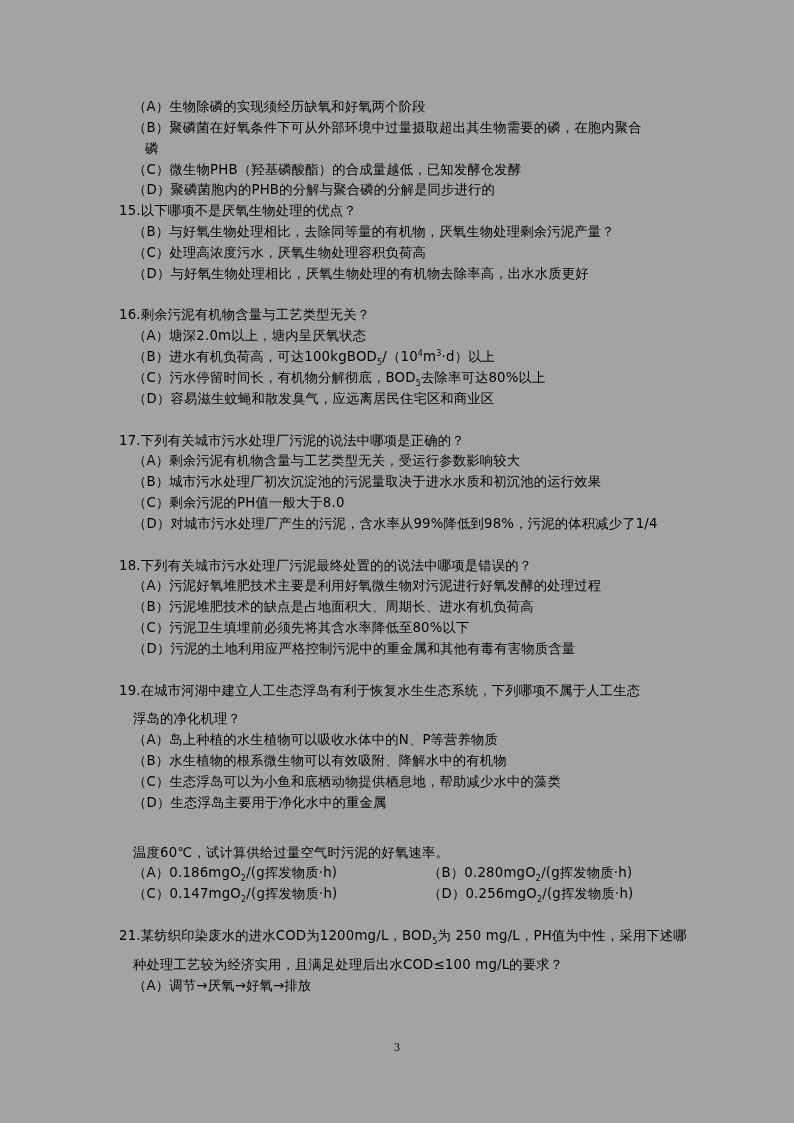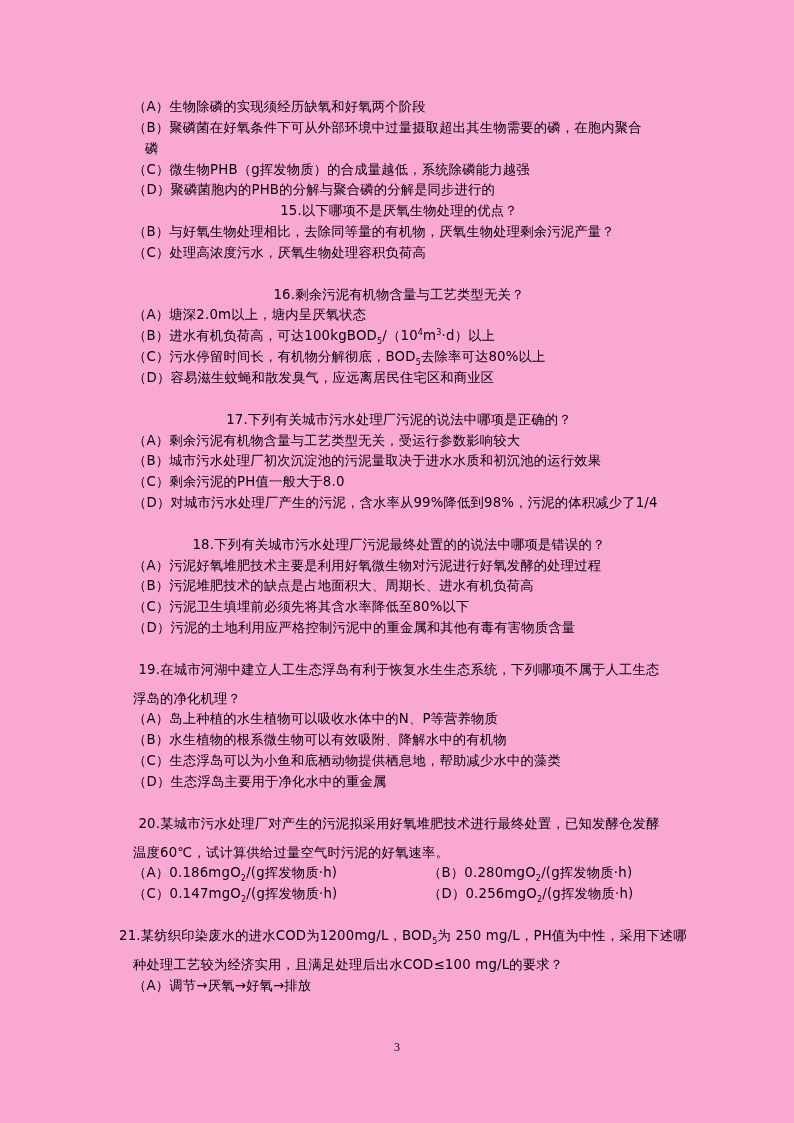--- a/index.html
+++ b/index.html
@@ -1,46 +1,47 @@
 <!DOCTYPE html>
 <html><head>
 <meta charset="utf-8">
 <style>
   html, body { margin: 0; padding: 0; background: #ffffff; }
   body { width: 794px; height: 1123px; position: relative; overflow: hidden;
          font-family: "DejaVu Sans", "Liberation Sans", sans-serif; color: #000; }
-  .page { position: absolute; left: 0; top: 0; width: 794px; height: 1123px; background: #f9a8d4; }
+  .page { position: absolute; left: 0; top: 0; width: 794px; height: 1123px; background: #a3a3a3; }
   .content { position: absolute; left: 119px; top: 97px; width: 560px; }
   .line { height: 20.85px; line-height: 20.85px; font-size: 13.3px; white-space: nowrap; letter-spacing: 0.2px; }
-  .q { padding-left: 0; text-align: center; }
+  .q { padding-left: 0; }
   .q-cont { padding-left: 14px; margin-top: 8px; }
   .opt { padding-left: 14px; }
   .opt-wrap { padding-left: 26px; }
   .blank { height: 20.85px; }
   .two-col { display: flex; gap: 44px; }
   .two-col .col { width: 252px; }
   sub, sup { font-size: 8px; line-height: 0; }
   .page-number { position: absolute; left: 0; width: 794px; top: 1040px; text-align: center;
                  font-size: 12px; font-family: "Liberation Serif", serif; }
 </style>
 </head>
 <body>
 
 <div class="page">
   <div class="content">
 
     <div class="line opt"><span>（A）</span><span>生物除磷的实现须经历缺氧和好氧两个阶段</span></div>
     <div class="line opt"><span>（B）</span><span>聚磷菌在好氧条件下可从外部环境中过量摄取超出其生物需要的磷，在胞内聚合</span></div>
     <div class="line opt-wrap"><span>磷</span></div>
-    <div class="line opt"><span>（C）</span><span>微生物PHB（g挥发物质）的合成量越低，系统除磷能力越强</span></div>
+    <div class="line opt"><span>（C）</span><span>微生物PHB（羟基磷酸酯）的合成量越低，已知发酵仓发酵</span></div>
     <div class="line opt"><span>（D）</span><span>聚磷菌胞内的PHB的分解与聚合磷的分解是同步进行的</span></div>
 
     <div class="line q"><span>15.</span><span>以下哪项不是厌氧生物处理的优点？</span></div>
     <div class="line opt"><span>（B）</span><span>与好氧生物处理相比，去除同等量的有机物，厌氧生物处理剩余污泥产量？</span></div>
     <div class="line opt"><span>（C）</span><span>处理高浓度污水，厌氧生物处理容积负荷高</span></div>
+    <div class="line opt"><span>（D）</span><span>与好氧生物处理相比，厌氧生物处理的有机物去除率高，出水水质更好</span></div>
     <div class="blank"></div>
 
     <div class="line q"><span>16.</span><span>剩余污泥有机物含量与工艺类型无关？</span></div>
     <div class="line opt"><span>（A）</span><span>塘深2.0m以上，塘内呈厌氧状态</span></div>
     <div class="line opt"><span>（B）</span><span>进水有机负荷高，可达100kgBOD</span><sub>5</sub><span>/（10</span><sup>4</sup><span>m</span><sup>3</sup><span>·d）以上</span></div>
     <div class="line opt"><span>（C）</span><span>污水停留时间长，有机物分解彻底，BOD</span><sub>5</sub><span>去除率可达80%以上</span></div>
     <div class="line opt"><span>（D）</span><span>容易滋生蚊蝇和散发臭气，应远离居民住宅区和商业区</span></div>
     <div class="blank"></div>
 
     <div class="line q"><span>17.</span><span>下列有关城市污水处理厂污泥的说法中哪项是正确的？</span></div>
@@ -58,21 +59,20 @@
     <div class="blank"></div>
 
     <div class="line q"><span>19.</span><span>在城市河湖中建立人工生态浮岛有利于恢复水生生态系统，下列哪项不属于人工生态</span></div>
     <div class="line q-cont"><span>浮岛的净化机理？</span></div>
     <div class="line opt"><span>（A）</span><span>岛上种植的水生植物可以吸收水体中的N、P等营养物质</span></div>
     <div class="line opt"><span>（B）</span><span>水生植物的根系微生物可以有效吸附、降解水中的有机物</span></div>
     <div class="line opt"><span>（C）</span><span>生态浮岛可以为小鱼和底栖动物提供栖息地，帮助减少水中的藻类</span></div>
     <div class="line opt"><span>（D）</span><span>生态浮岛主要用于净化水中的重金属</span></div>
     <div class="blank"></div>
 
-    <div class="line q"><span>20.</span><span>某城市污水处理厂对产生的污泥拟采用好氧堆肥技术进行最终处置，已知发酵仓发酵</span></div>
     <div class="line q-cont"><span>温度60℃，试计算供给过量空气时污泥的好氧速率。</span></div>
     <div class="line opt two-col">
       <div class="col"><span>（A）</span><span>0.186mgO</span><sub>2</sub><span>/(g挥发物质·h)</span></div>
       <div class="col"><span>（B）</span><span>0.280mgO</span><sub>2</sub><span>/(g挥发物质·h)</span></div>
     </div>
     <div class="line opt two-col">
       <div class="col"><span>（C）</span><span>0.147mgO</span><sub>2</sub><span>/(g挥发物质·h)</span></div>
       <div class="col"><span>（D）</span><span>0.256mgO</span><sub>2</sub><span>/(g挥发物质·h)</span></div>
     </div>
     <div class="blank"></div>

